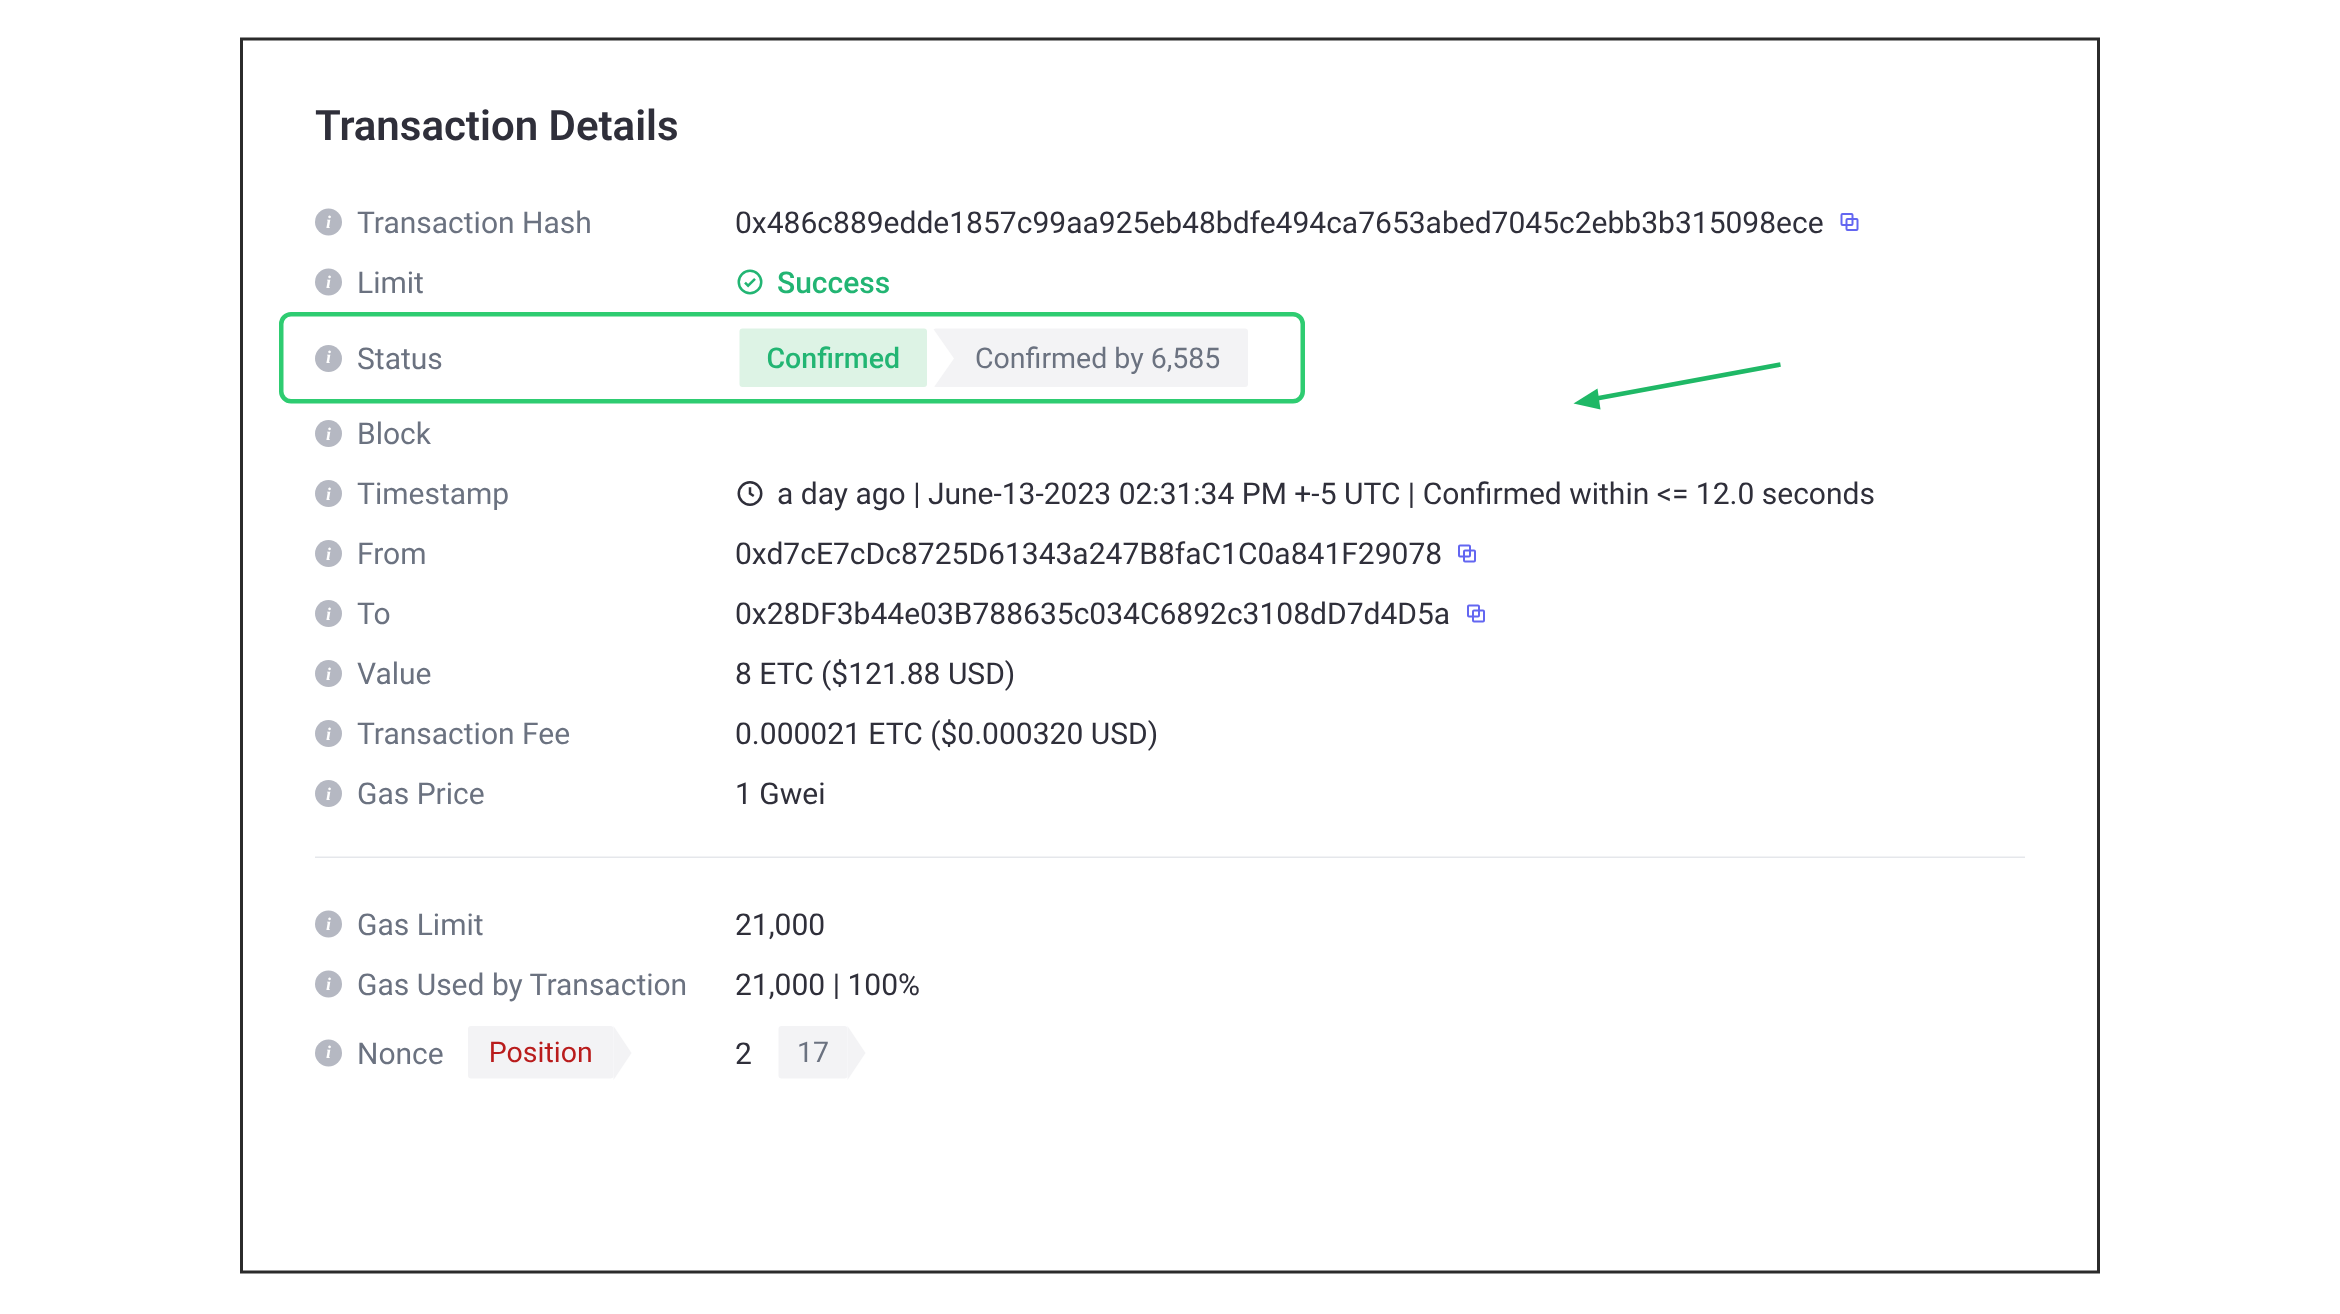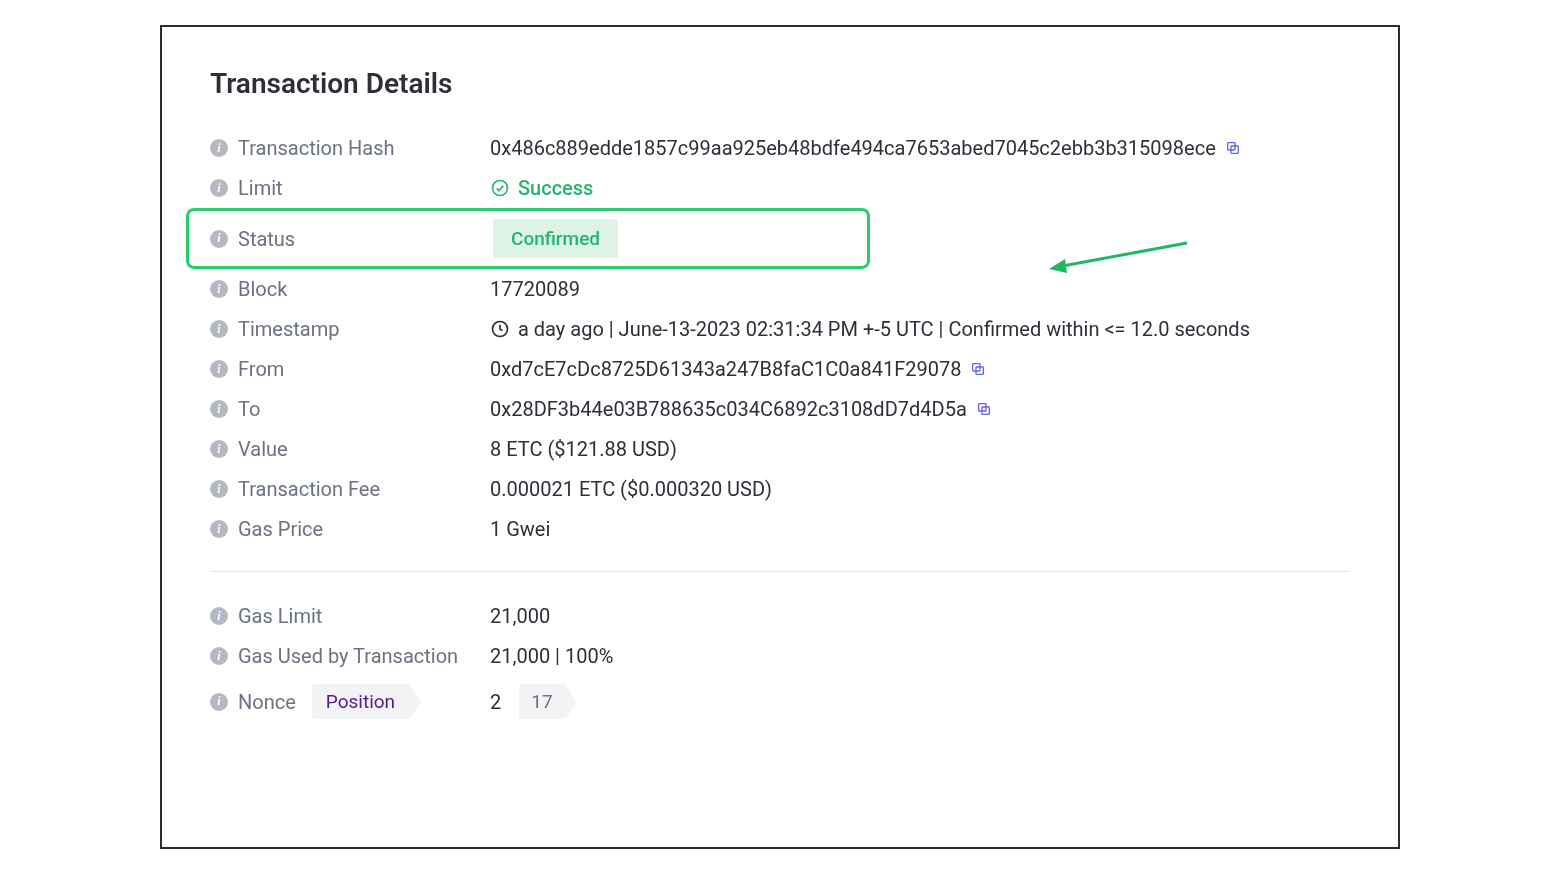--- a/index.html
+++ b/index.html
@@ -132,21 +132,21 @@
     .arrow-annotation {
       position: absolute;
       left: 885px;
       top: 210px;
       width: 150px;
       height: 40px;
       pointer-events: none;
     }
     .pos-chip {
       background:#f3f3f5;
-      color:#4c1d95;
+      color:#b91c1c;
       padding:6px 14px 6px 14px;
       border-radius:2px;
       font-size:19px;
       position:relative;
     }
     .pos-chip::after{
       content:"";
       position:absolute;
       right:-12px;
       top:0;
@@ -216,35 +216,33 @@
     </div>
   </div>
 
   <div class="row highlight-row">
     <div class="label-cell">
       <span class="info-icon">i</span>
       <span>Status</span>
     </div>
     <div class="value-cell">
       <span class="chip-confirmed">Confirmed</span>
+      <span class="chip-arrow">Confirmed by 6,585</span>
     </div>
   </div>
 
   <svg class="arrow-annotation" viewBox="0 0 150 40">
     <line x1="10" y1="30" x2="140" y2="6" stroke="#1fb866" stroke-width="3"></line>
     <polygon points="2,32 18,22 20,36" fill="#1fb866"></polygon>
   </svg>
 
   <div class="row">
     <div class="label-cell">
       <span class="info-icon">i</span>
       <span>Block</span>
-    </div>
-    <div class="value-cell">
-      <span>17720089</span>
     </div>
   </div>
 
   <div class="row">
     <div class="label-cell">
       <span class="info-icon">i</span>
       <span>Timestamp</span>
     </div>
     <div class="value-cell">
       <span class="clock-icon">

